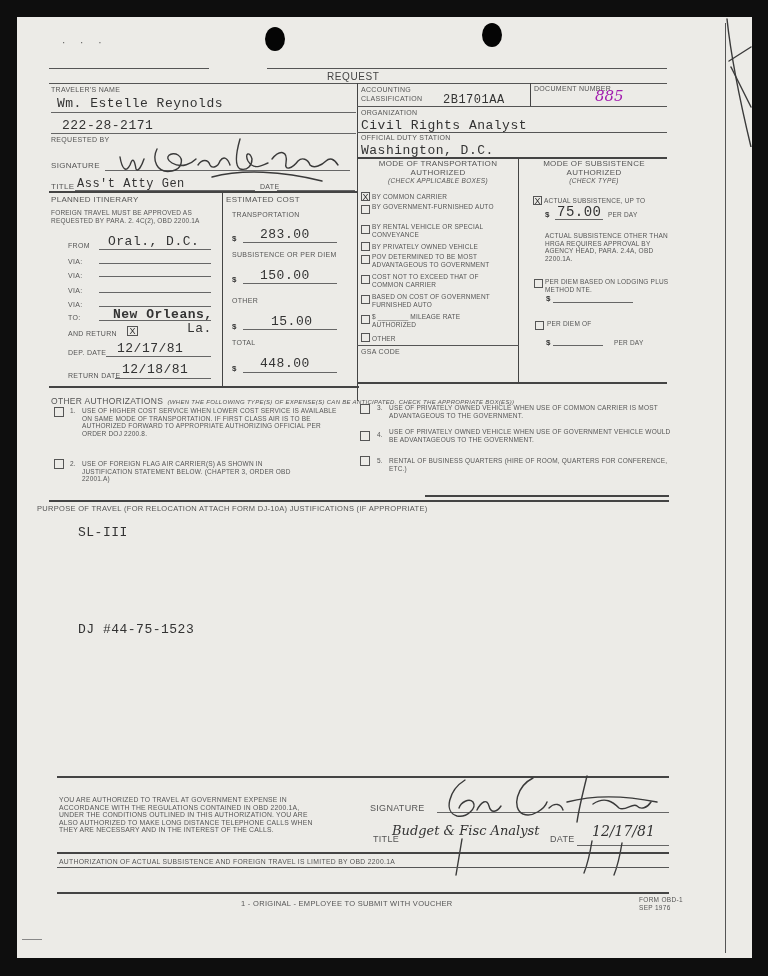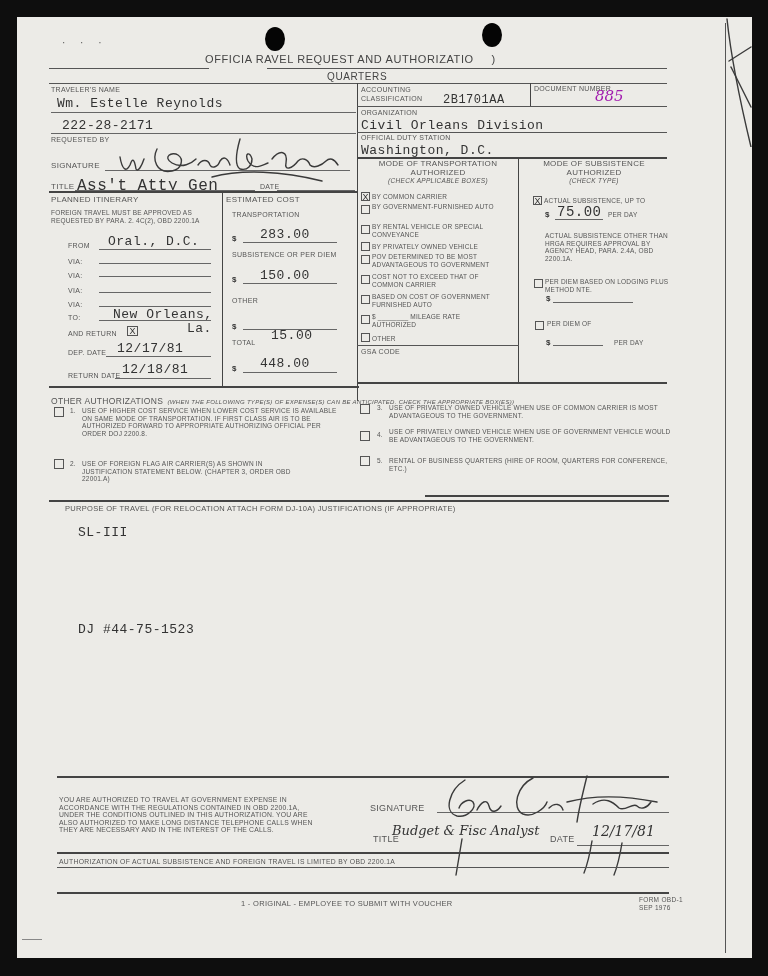--- a/index.html
+++ b/index.html
@@ -23,62 +23,58 @@
 </head>
 <body>
 
 <div class="page">
 
   <div class="punch" style="left:248px; top:10px;"></div>
   <div class="punch" style="left:465px; top:6px;"></div>
 
   <div class="abs" style="left:45px; top:20px; width:50px; height:10px; font-size:10px; color:#555; letter-spacing:6px;">·&nbsp;·&nbsp;·</div>
 
-  <div class="abs" style="left:188px; top:36px; font-size:11px; letter-spacing:0.6px; color:#444; white-space:nowrap;">
-    <span>OFFICIA  RAVEL REQUEST AND AUTHORIZATIO</span>
-    <span style="margin-left:14px;">)</span>
-  </div>
   <div class="hl" style="left:32px; top:51px; width:160px;"></div>
   <div class="hl" style="left:250px; top:51px; width:400px;"></div>
-  <div class="abs" style="left:310px; top:54px; font-size:10px; letter-spacing:0.6px; color:#444;">QUARTERS</div>
+  <div class="abs" style="left:310px; top:54px; font-size:10px; letter-spacing:0.6px; color:#444;">REQUEST</div>
   <div class="hl" style="left:32px; top:66px; width:618px;"></div>
 
   <div class="lbl abs" style="left:34px; top:69px;">TRAVELER'S NAME</div>
   <div class="type abs" style="left:40px; top:79px;">Wm. Estelle Reynolds</div>
   <div class="uline" style="left:34px; top:95px; width:305px;"></div>
   <div class="type abs" style="left:45px; top:101px;">222-28-2171</div>
   <div class="uline" style="left:34px; top:116px; width:305px;"></div>
   <div class="lbl abs" style="left:34px; top:119px;">REQUESTED BY</div>
   <div class="lbl8 abs" style="left:34px; top:144px;">SIGNATURE</div>
   <div class="uline" style="left:88px; top:153px; width:245px;"></div>
   <svg class="sig" style="left:95px; top:112px;" width="230" height="60" viewBox="0 0 230 60">
     <path d="M8 28 C10 40 14 44 18 36 C20 30 22 28 24 40 C26 44 30 36 32 30"></path>
     <path d="M45 20 C40 30 44 45 60 42 C70 40 72 30 66 26 C60 22 50 28 60 34 C70 40 80 34 84 30"></path>
     <path d="M86 36 C90 30 96 30 98 36 C100 40 106 38 108 32 C112 26 116 30 118 36"></path>
     <path d="M128 10 C124 24 122 36 128 40 C136 42 140 36 140 30 C138 22 132 24 136 32 C142 42 150 36 156 34"></path>
     <path d="M160 30 C168 20 176 22 174 34 C172 42 180 40 186 32 C190 28 196 30 198 36 C202 40 210 36 214 32 C218 28 222 30 226 36"></path>
     <path d="M100 48 C130 40 170 42 210 52"></path>
   </svg>
   <div class="lbl8 abs" style="left:34px; top:165px;">TITLE</div>
-  <div class="type abs" style="left:60px; top:160px; font-size:16px;">Ass't Atty Gen</div>
+  <div class="type abs" style="left:60px; top:160px; font-size:12px;">Ass't Atty Gen</div>
   <div class="uline" style="left:58px; top:173px; width:180px;"></div>
   <div class="lbl abs" style="left:243px; top:166px;">DATE</div>
   <div class="uline" style="left:260px; top:173px; width:78px;"></div>
 
   <div class="vl" style="left:340px; top:66px; height:318px;"></div>
 
   <div class="lbl abs" style="left:344px; top:69px;">ACCOUNTING</div>
   <div class="lbl abs" style="left:344px; top:78px;">CLASSIFICATION</div>
   <div class="type abs" style="left:406px; top:76px; font-size:12px;margin-left:20px;">2B1701AA</div>
   <div class="vl" style="left:513px; top:66px; height:23px;"></div>
   <div class="lbl abs" style="left:517px; top:68px;">DOCUMENT NUMBER</div>
   <div class="abs" style="left:578px; top:70px; font-size:15px; font-style:italic; color:#a21caf; font-family:'DejaVu Serif', serif;">885</div>
   <div class="hl" style="left:340px; top:89px; width:310px;"></div>
   <div class="lbl abs" style="left:344px; top:92px;">ORGANIZATION</div>
-  <div class="type abs" style="left:344px; top:101px;">Civil Orleans Division</div>
+  <div class="type abs" style="left:344px; top:101px;">Civil Rights Analyst</div>
   <div class="hl" style="left:340px; top:115px; width:310px;"></div>
   <div class="lbl abs" style="left:344px; top:117px;">OFFICIAL DUTY STATION</div>
   <div class="type abs" style="left:344px; top:126px;">Washington, D.C.</div>
   <div class="hl2" style="left:340px; top:140px; width:310px;"></div>
 
   <div class="abs" style="left:340px; top:142px; width:162px; text-align:center;">
     <div class="lbl8">MODE OF TRANSPORTATION</div>
     <div class="lbl8">AUTHORIZED</div>
     <div class="lbl" style="font-style:italic; font-size:6.5px;">(CHECK APPLICABLE BOXES)</div>
   </div>
@@ -159,21 +155,21 @@
   <div class="lbl abs" style="left:51px; top:241px;">VIA:</div>
   <div class="uline" style="left:82px; top:246px; width:112px;"></div>
   <div class="lbl abs" style="left:51px; top:255px;">VIA:</div>
   <div class="uline" style="left:82px; top:259px; width:112px;"></div>
   <div class="lbl abs" style="left:51px; top:270px;">VIA:</div>
   <div class="uline" style="left:82px; top:275px; width:112px;"></div>
   <div class="lbl abs" style="left:51px; top:284px;">VIA:</div>
   <div class="uline" style="left:82px; top:289px; width:112px;"></div>
 
   <div class="lbl abs" style="left:51px; top:297px;">TO:</div>
-  <div class="type abs" style="left:96px; top:290px;">New Orleans,</div>
+  <div class="type abs" style="left:96px; top:290px;font-weight:bold;">New Orleans,</div>
   <div class="uline" style="left:82px; top:303px; width:112px;"></div>
   <div class="type abs" style="left:170px; top:304px;">La.</div>
   <div class="lbl abs" style="left:51px; top:313px;">AND RETURN</div>
   <div class="cb" style="left:110px; top:309px; width:11px; height:10px;">X</div>
 
   <div class="lbl abs" style="left:51px; top:332px;">DEP. DATE</div>
   <div class="type abs" style="left:100px; top:324px;">12/17/81</div>
   <div class="uline" style="left:89px; top:339px; width:105px;"></div>
   <div class="lbl abs" style="left:51px; top:355px;">RETURN DATE</div>
   <div class="type abs" style="left:105px; top:345px;">12/18/81</div>
@@ -186,21 +182,21 @@
   <div class="type abs" style="left:243px; top:210px;">283.00</div>
   <div class="uline" style="left:226px; top:225px; width:94px;"></div>
 
   <div class="lbl abs" style="left:215px; top:234px;">SUBSISTENCE OR PER DIEM</div>
   <div class="lbl8 abs" style="left:215px; top:258px; font-weight:bold; color:#333;">$</div>
   <div class="type abs" style="left:243px; top:251px;">150.00</div>
   <div class="uline" style="left:226px; top:266px; width:94px;"></div>
 
   <div class="lbl abs" style="left:215px; top:280px;">OTHER</div>
   <div class="lbl8 abs" style="left:215px; top:305px; font-weight:bold; color:#333;">$</div>
-  <div class="type abs" style="left:254px; top:297px;margin-top:14px;">15.00</div>
+  <div class="type abs" style="left:254px; top:297px;">15.00</div>
   <div class="uline" style="left:226px; top:312px; width:94px;"></div>
 
   <div class="lbl abs" style="left:215px; top:322px;">TOTAL</div>
   <div class="lbl8 abs" style="left:215px; top:347px; font-weight:bold; color:#333;">$</div>
   <div class="type abs" style="left:243px; top:339px;">448.00</div>
   <div class="uline" style="left:226px; top:355px; width:94px;"></div>
 
   <div class="hl2" style="left:32px; top:369px; width:310px;"></div>
 
   <div class="abs" style="left:34px; top:373px; white-space:nowrap;">
@@ -230,21 +226,21 @@
   </div>
   <div>
     <div class="cb" style="left:343px; top:439px; width:10px; height:10px;"></div>
     <div class="small abs" style="left:360px; top:440px;">5.</div>
     <div class="small abs" style="left:372px; top:440px; width:290px;">RENTAL OF BUSINESS QUARTERS (HIRE OF ROOM, QUARTERS FOR CONFERENCE, ETC.)</div>
   </div>
 
   <div class="hl2" style="left:408px; top:478px; width:244px;"></div>
   <div class="hl2" style="left:32px; top:483px; width:620px;"></div>
 
-  <div class="lbl abs" style="left:48px; top:487px; font-size:7.5px;">PURPOSE OF TRAVEL (FOR RELOCATION ATTACH FORM DJ-10A) JUSTIFICATIONS (IF APPROPRIATE)</div>
+  <div class="lbl abs" style="left:20px; top:487px; font-size:7.5px;">PURPOSE OF TRAVEL (FOR RELOCATION ATTACH FORM DJ-10A) JUSTIFICATIONS (IF APPROPRIATE)</div>
   <div class="type abs" style="left:61px; top:508px;">SL-III</div>
   <div class="type abs" style="left:61px; top:565px;margin-top:40px;">DJ #44-75-1523</div>
 
   <div class="hl2" style="left:40px; top:759px; width:612px;"></div>
   <div class="small abs" style="left:42px; top:779px; width:260px; font-size:6.8px;">YOU ARE AUTHORIZED TO TRAVEL AT GOVERNMENT EXPENSE IN ACCORDANCE WITH THE REGULATIONS CONTAINED IN OBD 2200.1A, UNDER THE CONDITIONS OUTLINED IN THIS AUTHORIZATION. YOU ARE ALSO AUTHORIZED TO MAKE LONG DISTANCE TELEPHONE CALLS WHEN THEY ARE NECESSARY AND IN THE INTEREST OF THE CALLS.</div>
 
   <div class="lbl8 abs" style="left:353px; top:786px; font-size:9px;">SIGNATURE</div>
   <div class="uline" style="left:420px; top:795px; width:232px;"></div>
   <svg class="sig" style="left:420px; top:755px;" width="240" height="60" viewBox="0 0 240 60">
     <path d="M28 8 C12 18 6 40 20 44 C30 46 40 36 36 30 C32 26 24 30 22 36"></path>

